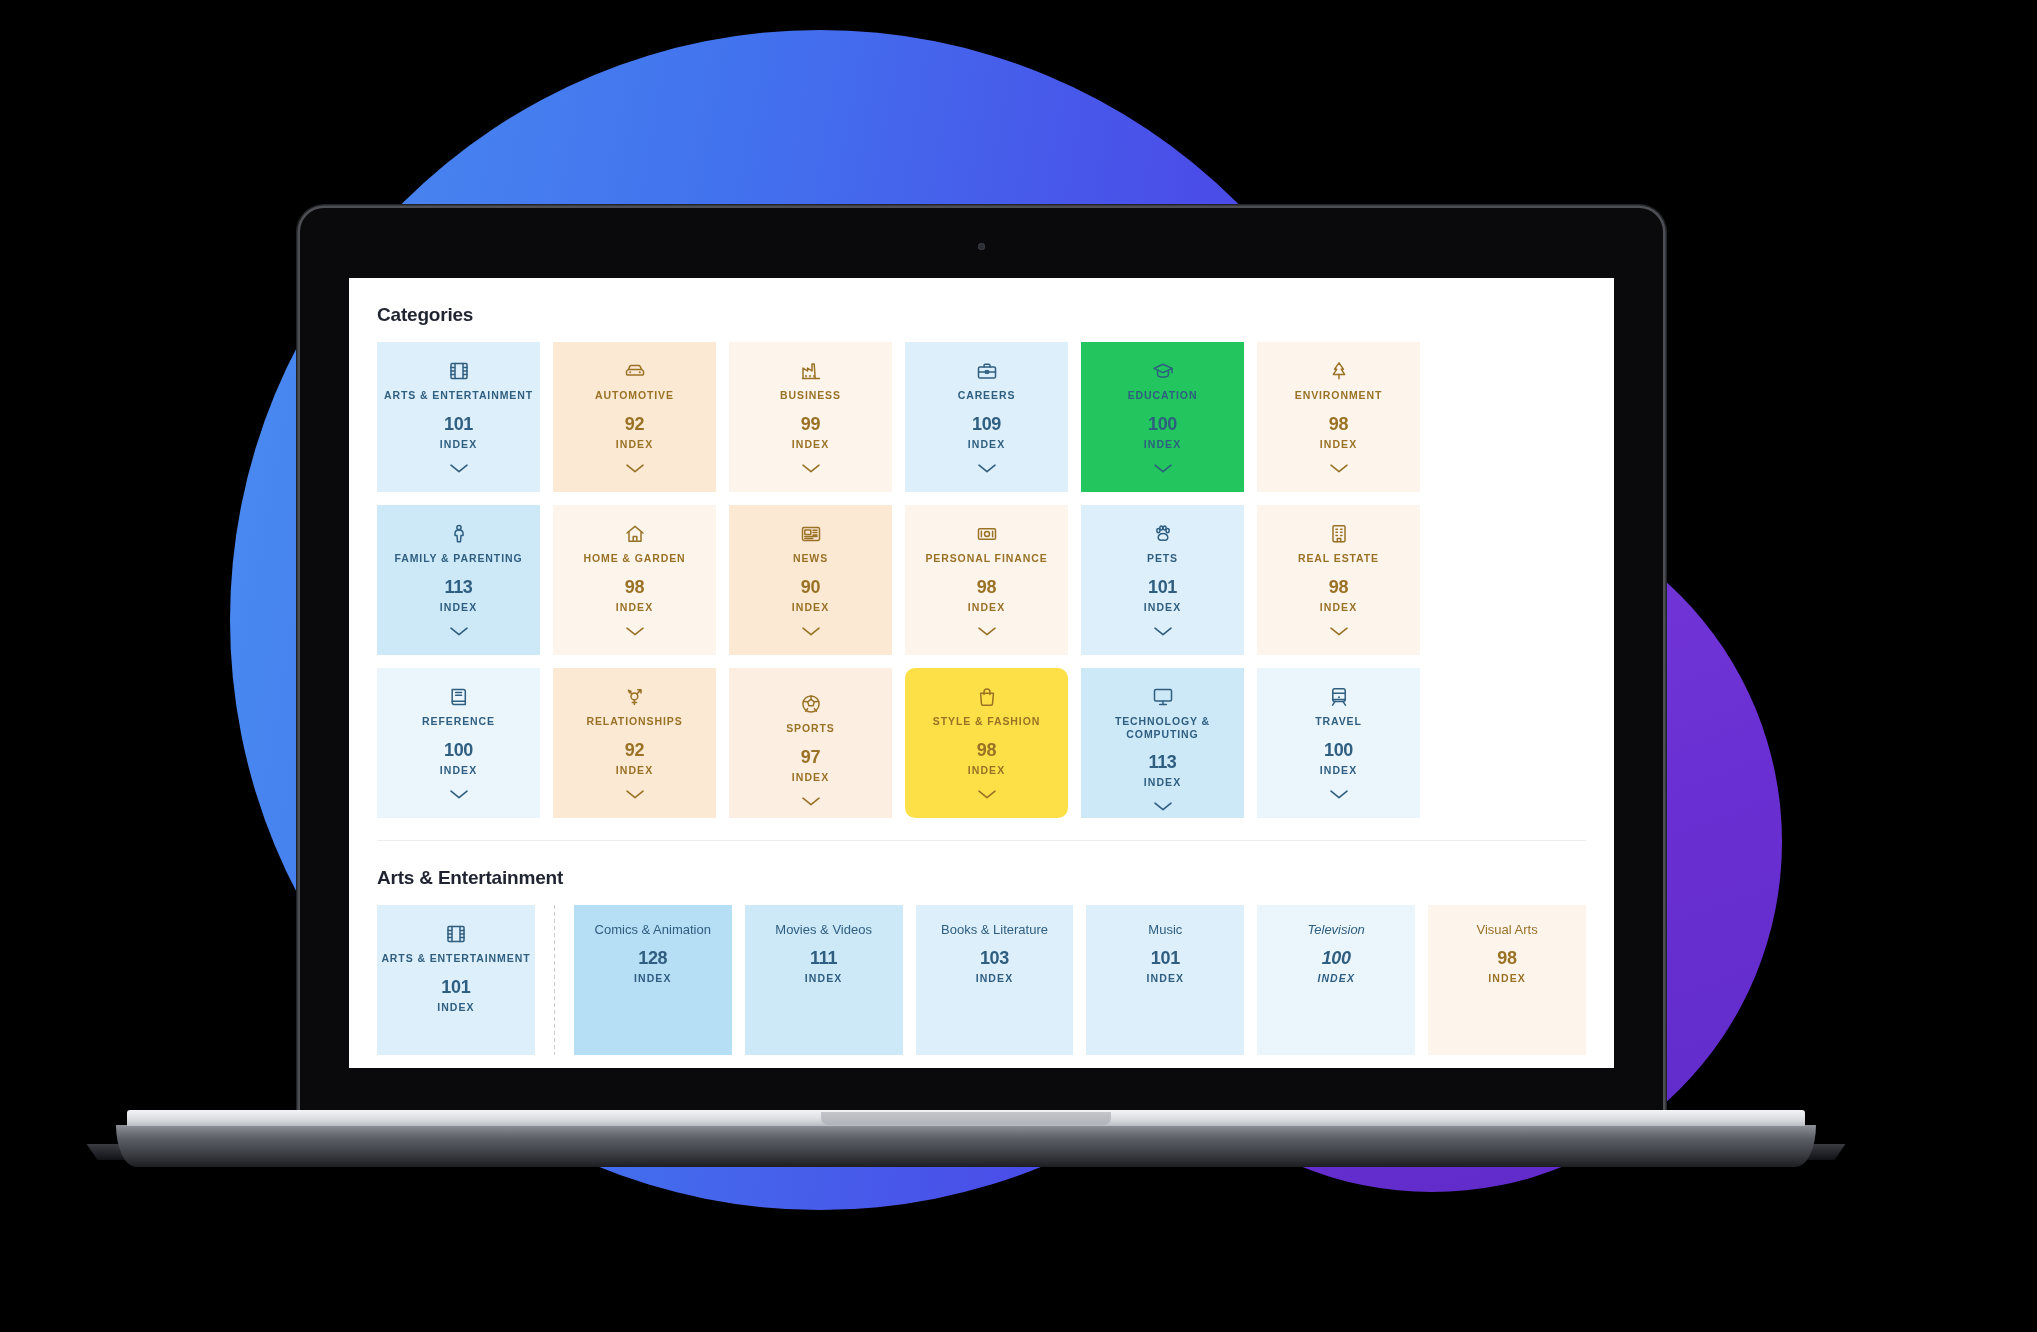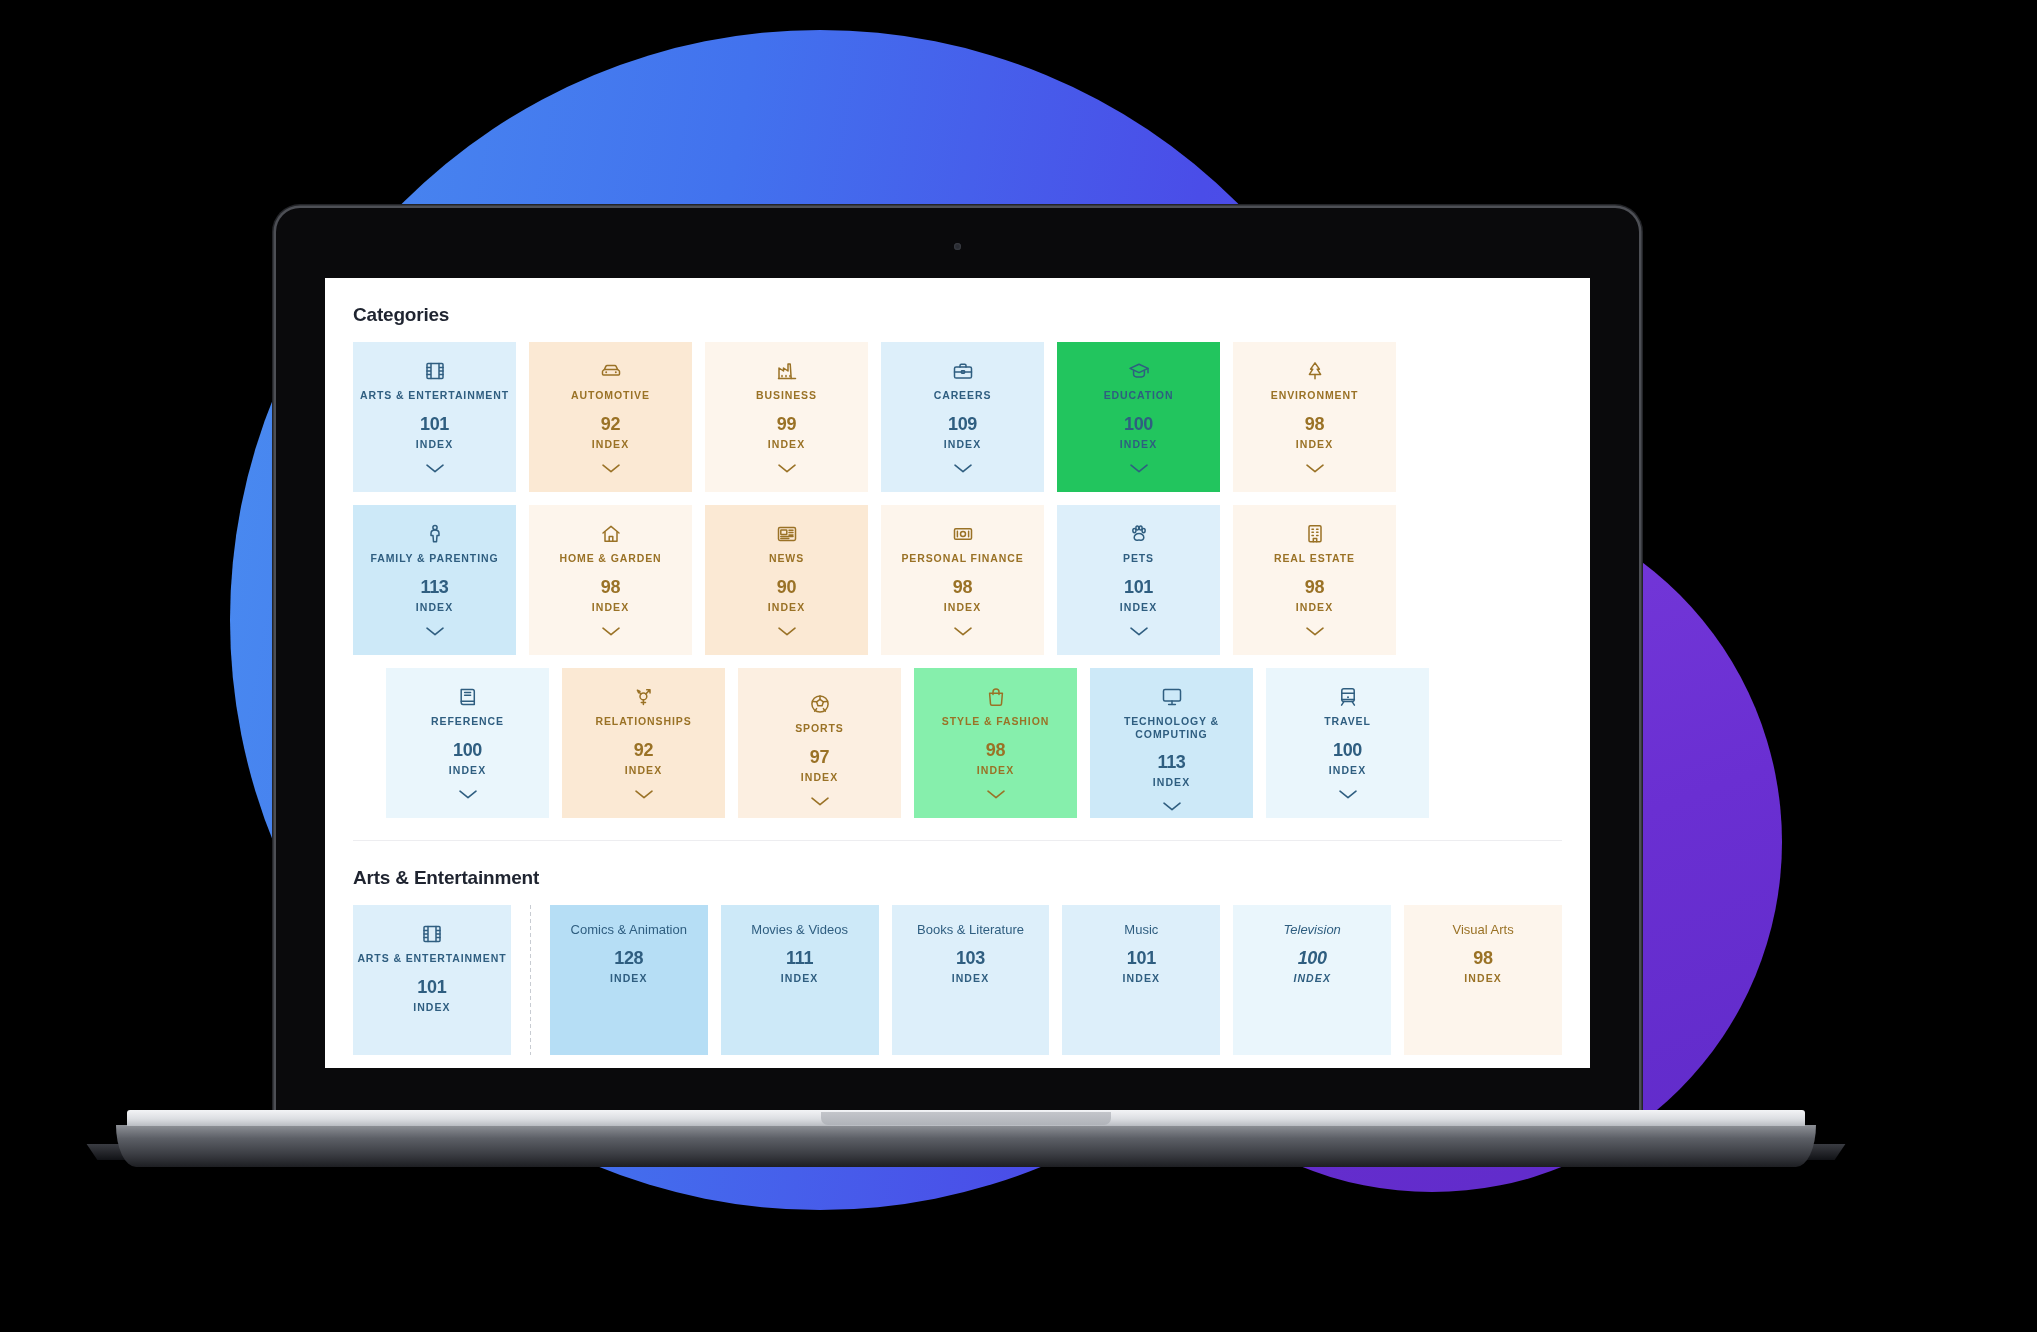--- a/index.html
+++ b/index.html
@@ -22,21 +22,21 @@
     width: 1180px; height: 1180px;
     left: 230px; top: 30px;
     background: linear-gradient(100deg, #4a8df0 0%, #4272ee 38%, #4a4de8 72%, #5b46e6 100%);
   }
 
   
   #laptop { position: absolute; left: 0; top: 0; width: 2037px; height: 1332px; }
 
   #lid {
     position: absolute;
-    left: 276px; top: 208px;
+    left: 300px; top: 208px;
     width: 1363px; height: 912px;
     background: #0a0a0c;
     border-radius: 24px 24px 4px 4px;
     box-shadow: 0 0 0 2.5px #4d4f55, 0 0 0 4px #232428;
   }
   #camera {
     position: absolute; left: 50%; top: 35px;
     width: 7px; height: 7px; margin-left: -3.5px;
     border-radius: 50%;
     background: #2a2c33;
@@ -311,21 +311,21 @@
                     <path d="M9.3 18.8v-3.2h3.4v3.2" fill="none" stroke="currentColor" stroke-width="1.5" stroke-linecap="round" stroke-linejoin="round"></path>
                   </svg>
                 </span>
                 <span class="cat-label">Real Estate</span>
                 <span class="value">98</span>
                 <span class="index-label">INDEX</span>
                 <span class="chev"><svg width="22" height="11" viewBox="0 0 22 11" aria-hidden="true">
                     <path d="M3 2.2 11 8.6l8-6.4" fill="none" stroke="currentColor" stroke-width="1.6" stroke-linecap="round" stroke-linejoin="round"></path>
                   </svg></span>
               </div>
-              <div class="card" style="background: rgb(234, 246, 252); color: rgb(47, 94, 128); margin-left: 33px;">
+              <div class="card" style="background: rgb(234, 246, 252); color: rgb(47, 94, 128);">
                 <span class="icon">
                   <svg width="22" height="22" viewBox="0 0 22 22" aria-hidden="true">
                     <path d="M4.2 3.6h11.3c1 0 1.8.8 1.8 1.8v13H6c-1 0-1.8-.8-1.8-1.8V3.6Z" fill="none" stroke="currentColor" stroke-width="1.5" stroke-linecap="round" stroke-linejoin="round"></path>
                     <path d="M4.2 15.2h13.1" fill="none" stroke="currentColor" stroke-width="1.5" stroke-linecap="round" stroke-linejoin="round"></path>
                     <path d="M7.6 6.6h6M7.6 9.3h6" fill="none" stroke="currentColor" stroke-width="1.5" stroke-linecap="round" stroke-linejoin="round"></path>
                   </svg>
                 </span>
                 <span class="cat-label">Reference</span>
                 <span class="value">100</span>
                 <span class="index-label">INDEX</span>
@@ -357,21 +357,21 @@
                     <path d="M11 3v3.3M17.8 8.5l-3.4.3M14.4 15.6l1.9 2.6M7.6 15.6l-1.9 2.6M4.2 8.5l3.4.3" fill="none" stroke="currentColor" stroke-width="1.5" stroke-linecap="round" stroke-linejoin="round"></path>
                   </svg>
                 </span>
                 <span class="cat-label">Sports</span>
                 <span class="value">97</span>
                 <span class="index-label">INDEX</span>
                 <span class="chev"><svg width="22" height="11" viewBox="0 0 22 11" aria-hidden="true">
                     <path d="M3 2.2 11 8.6l8-6.4" fill="none" stroke="currentColor" stroke-width="1.6" stroke-linecap="round" stroke-linejoin="round"></path>
                   </svg></span>
               </div>
-              <div class="card" style="background: #86efac; color: rgb(154, 114, 38);">
+              <div class="card" style="background: #fde047; color: rgb(154, 114, 38); border-radius: 10px;">
                 <span class="icon">
                   <svg width="22" height="22" viewBox="0 0 22 22" aria-hidden="true">
                     <path d="M4.6 7.3h12.8l-.9 10.6a1.4 1.4 0 0 1-1.4 1.3H6.9a1.4 1.4 0 0 1-1.4-1.3L4.6 7.3Z" fill="none" stroke="currentColor" stroke-width="1.5" stroke-linecap="round" stroke-linejoin="round"></path>
                     <path d="M8 8.5V6a3 3 0 0 1 6 0v2.5" fill="none" stroke="currentColor" stroke-width="1.5" stroke-linecap="round" stroke-linejoin="round"></path>
                   </svg>
                 </span>
                 <span class="cat-label">Style &amp; Fashion</span>
                 <span class="value">98</span>
                 <span class="index-label">INDEX</span>
                 <span class="chev"><svg width="22" height="11" viewBox="0 0 22 11" aria-hidden="true">

